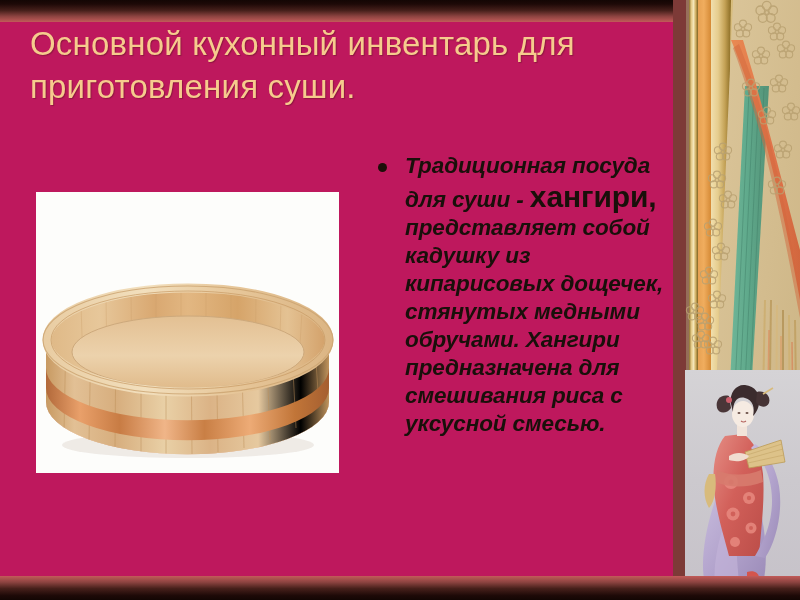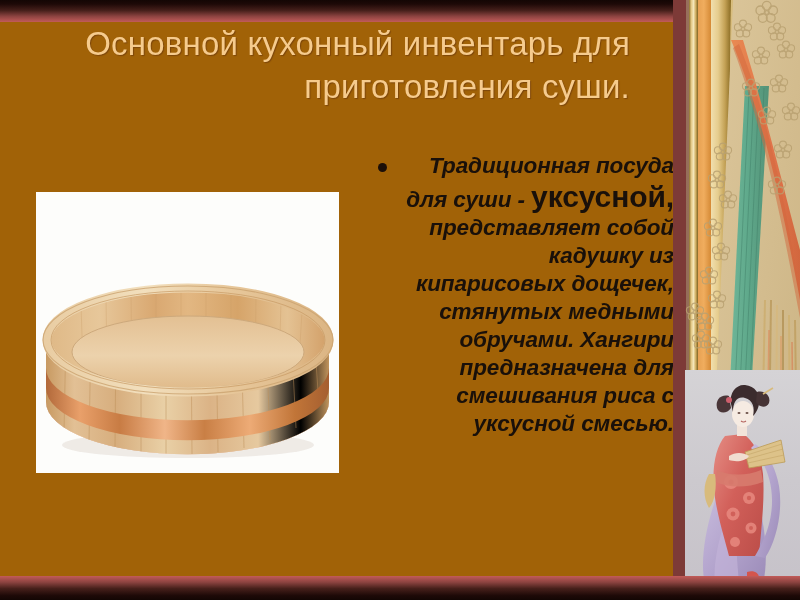--- a/index.html
+++ b/index.html
@@ -6,23 +6,22 @@
   html, body {
     margin: 0;
     padding: 0;
     background: #000;
   }
   #slide {
     position: relative;
     width: 800px;
     height: 600px;
     overflow: hidden;
-    background: #a16207;
+    background: #be185d;
     font-family: "Liberation Sans", sans-serif;
-    text-align: right;
   }
 
   
   .edge-band {
     position: absolute;
     left: 0;
     width: 100%;
     pointer-events: none;
   }
   #top-band {
@@ -222,21 +221,21 @@
       <ellipse cx="152" cy="160" rx="116" ry="36" fill="none" stroke="#cda97c" stroke-width="1"></ellipse>
 
       <ellipse cx="152" cy="148" rx="141" ry="52" fill="none" stroke="url(#rimTop)" stroke-width="9"></ellipse>
       <ellipse cx="152" cy="148" rx="145" ry="54" fill="none" stroke="#caa26f" stroke-width="1.1" opacity=".8"></ellipse>
       <ellipse cx="152" cy="148" rx="137" ry="49" fill="none" stroke="#c79a64" stroke-width="1" opacity=".7"></ellipse>
     </svg>
   </div>
 
   <div id="body-block">
     <span id="bullet-dot"></span>
-    <p id="body-text"><span>Традиционная посуда для суши - </span><span class="emph">уксусной,</span><span> представляет собой кадушку из кипарисовых дощечек, стянутых медными обручами. Хангири предназначена для смешивания риса с уксусной смесью.</span></p>
+    <p id="body-text"><span>Традиционная посуда для суши - </span><span class="emph">хангири,</span><span> представляет собой кадушку из кипарисовых дощечек, стянутых медными обручами. Хангири предназначена для смешивания риса с уксусной смесью.</span></p>
   </div>
 
   <div id="right-panel">
     <svg class="layer" viewBox="0 0 127 600" preserveAspectRatio="none">
       <defs>
         <linearGradient id="goldA" x1="0" y1="0" x2="1" y2="0">
           <stop offset="0%" stop-color="#8a6d2a"></stop>
           <stop offset="25%" stop-color="#e2c784"></stop>
           <stop offset="50%" stop-color="#f4e6b8"></stop>
           <stop offset="75%" stop-color="#cfae61"></stop>

